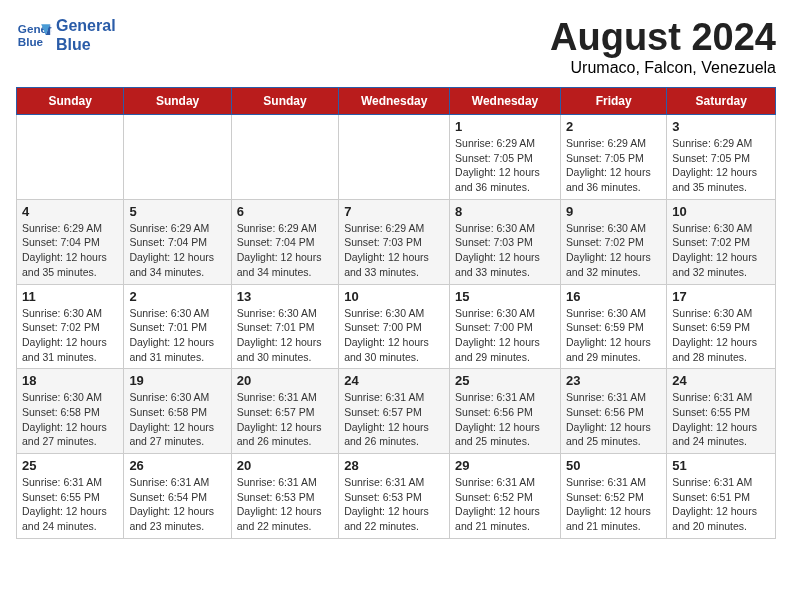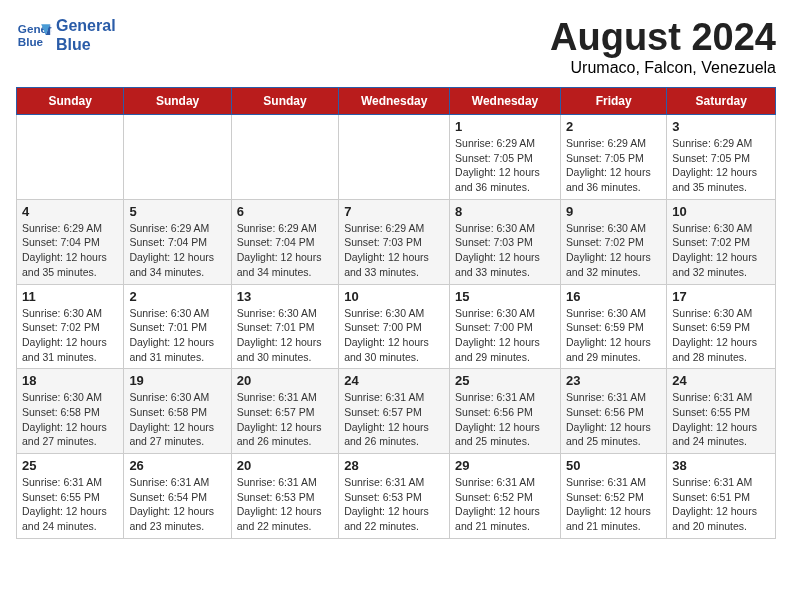--- a/index.html
+++ b/index.html
@@ -330,21 +330,21 @@
           <div class="day-info">and 21 minutes.</div>
         </td>
         <td>
           <div class="day-number">50</div>
           <div class="day-info">Sunrise: 6:31 AM</div>
           <div class="day-info">Sunset: 6:52 PM</div>
           <div class="day-info">Daylight: 12 hours</div>
           <div class="day-info">and 21 minutes.</div>
         </td>
         <td>
-          <div class="day-number">38</div>
+          <div class="day-number">51</div>
           <div class="day-info">Sunrise: 6:31 AM</div>
           <div class="day-info">Sunset: 6:51 PM</div>
           <div class="day-info">Daylight: 12 hours</div>
           <div class="day-info">and 20 minutes.</div>
         </td>
       </tr>
     </tbody>
 </table>
 
 </body></html>

